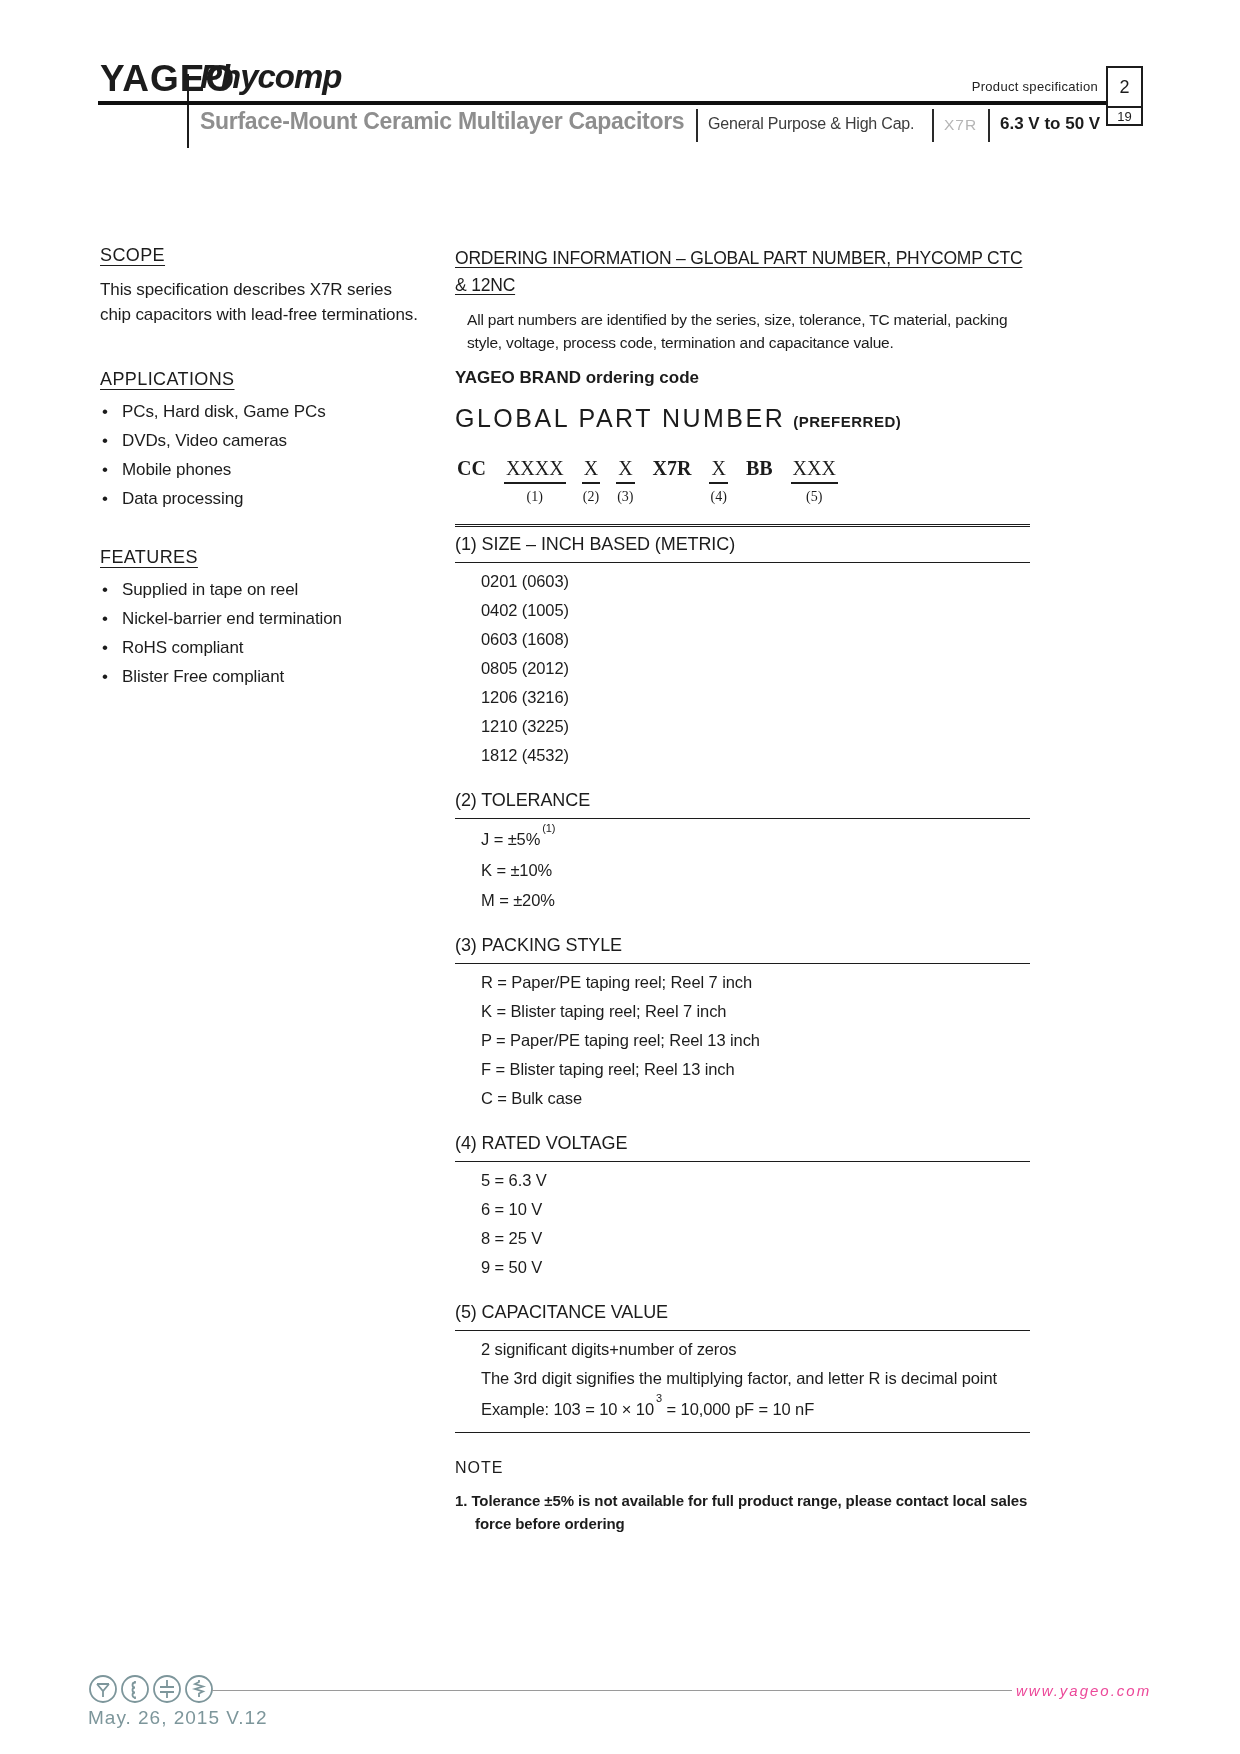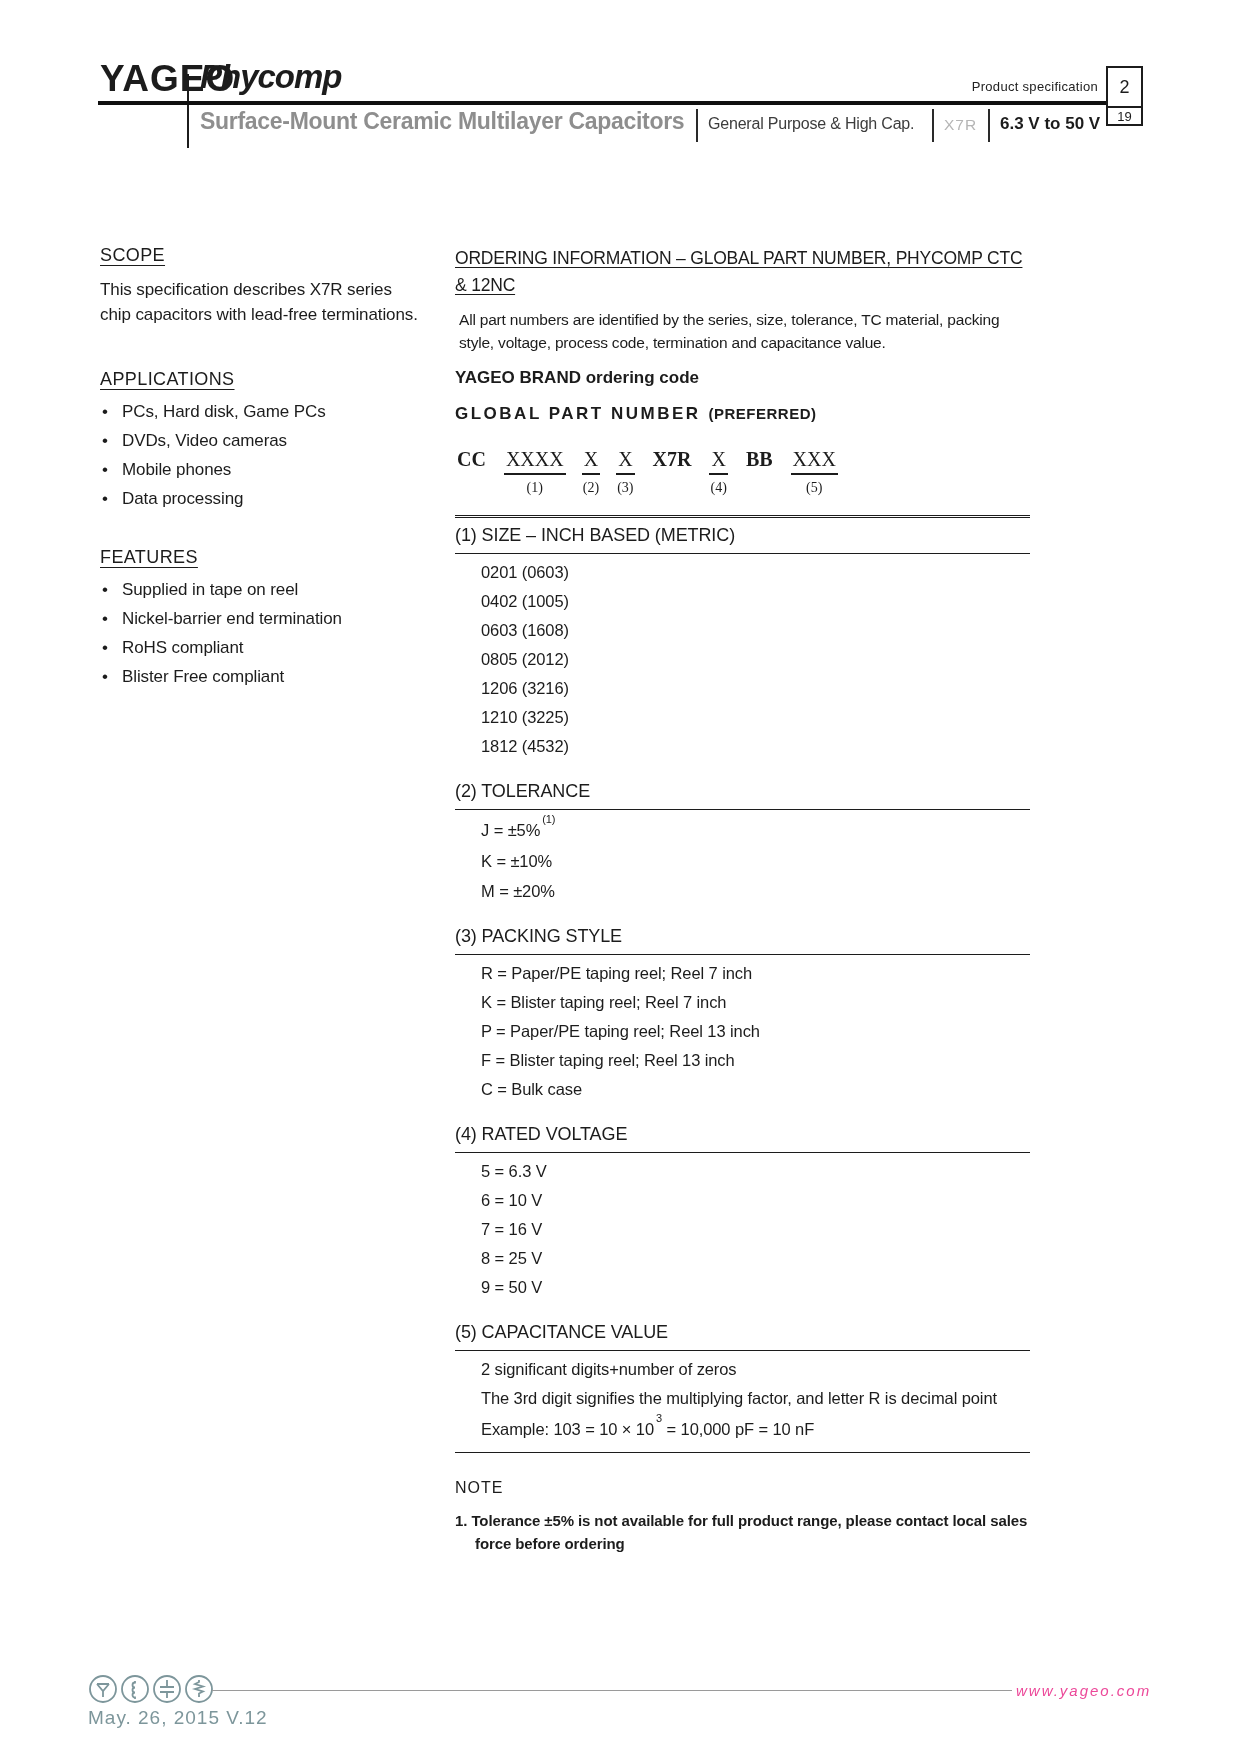--- a/index.html
+++ b/index.html
@@ -82,24 +82,24 @@
   .bullets li { margin: 0 0 9px; padding-left: 22px; position: relative; letter-spacing: -0.1px; }
   .bullets li::before { content: "•"; position: absolute; left: 2px; }
   .block-gap { margin-top: 38px; }
 
   
   .col-right { position: absolute; left: 455px; top: 245px; width: 575px; }
   .order-h {
     font-size: 17.5px; font-weight: 400; line-height: 1.55; margin: 0 0 10px;
     text-decoration: underline; text-underline-offset: 3px; letter-spacing: -0.2px;
   }
-  .order-intro { font-size: 15.5px; line-height: 1.45; margin: 0 4px 14px; letter-spacing: -0.2px; }
+  .order-intro { font-size: 15.5px; line-height: 1.45; margin: 0 12px 14px; letter-spacing: -0.2px; }
   .brand-code { font-weight: 700; font-size: 17px; margin: 0 0 16px; }
   .gpn-row { margin: 0; }
-  .gpn-title { font-size: 17px; font-weight: 700; letter-spacing: 2.5px; }
+  .gpn-title { font-size: 25px; font-weight: 400; letter-spacing: 2.5px; }
   .gpn-qual { font-size: 15px; font-weight: 700; letter-spacing: .5px; margin-left: 8px; }
 
   .code-row { display: flex; align-items: flex-start; gap: 16px; margin-top: 24px; font-size: 20px; }
   .code-seg { display: flex; flex-direction: column; align-items: center; font-family: Liberation Serif, serif; }
   .code-text { padding: 0 2px 2px; font-weight: 400; }
   .code-seg.u .code-text { border-bottom: 2px solid #1c1c1c; }
   .code-seg.b .code-text { font-weight: 700; }
   .code-label { font-size: 14px; margin-top: 5px; height: 17px; }
 
   .order-section { margin-top: 18px; }
@@ -248,21 +248,20 @@
         <li>F = Blister taping reel; Reel 13 inch</li>
         <li>C = Bulk case</li>
       </ul>
     </div>
 
     <div class="order-section">
       <h3 class="sec-title">(4) RATED VOLTAGE</h3>
       <ul class="sec-items">
         <li>5 = 6.3 V</li>
         <li>6 = 10 V</li>
-        <li>7 = 16 V</li>
         <li>8 = 25 V</li>
         <li>9 = 50 V</li>
       </ul>
     </div>
 
     <div class="order-section">
       <h3 class="sec-title">(5) CAPACITANCE VALUE</h3>
       <ul class="sec-items">
         <li>2 significant digits+number of zeros</li>
         <li>The 3rd digit signifies the multiplying factor, and letter R is decimal point</li>

